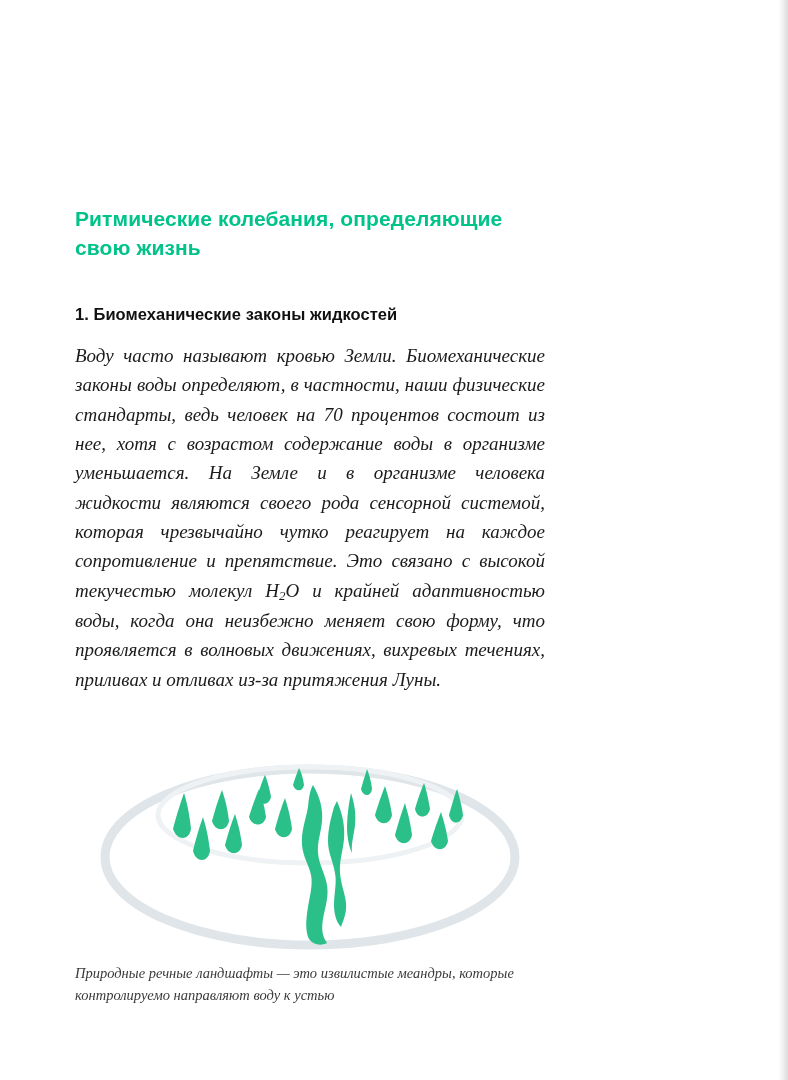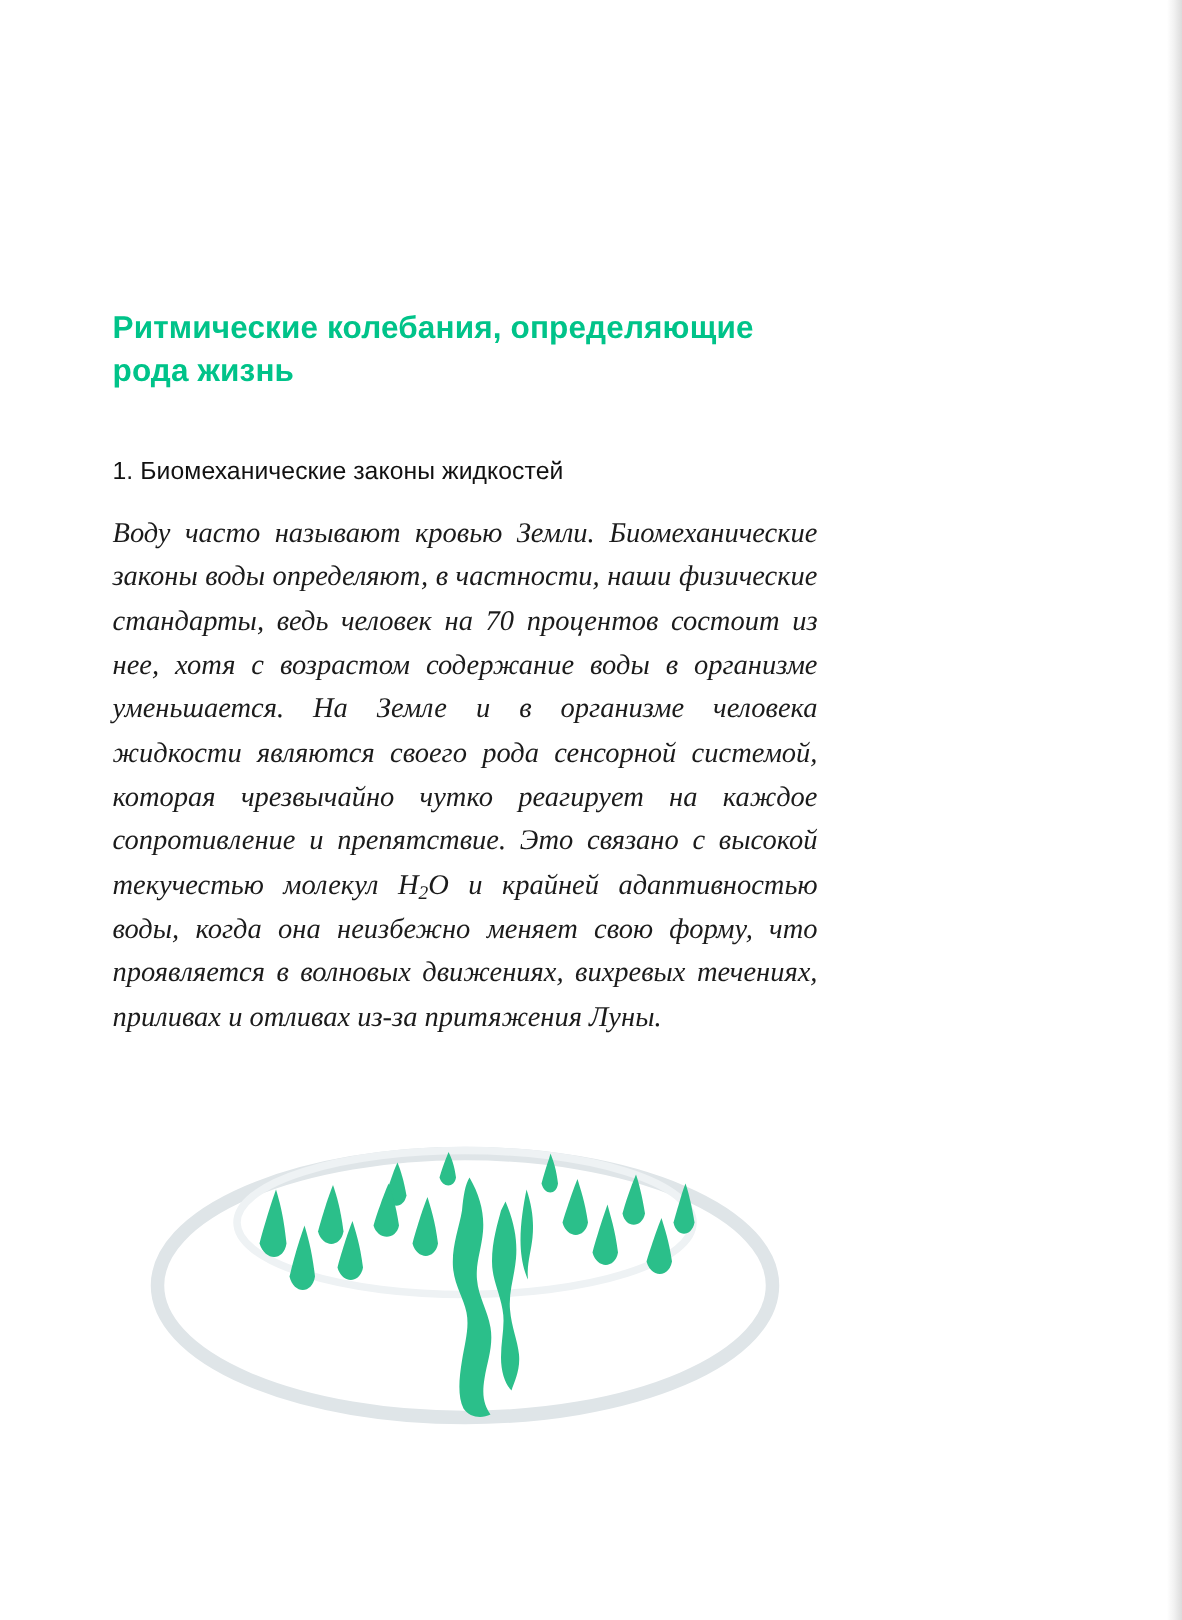--- a/index.html
+++ b/index.html
@@ -39,21 +39,21 @@
     font-family: "Liberation Sans", sans-serif;
     font-weight: bold;
     font-size: 21px;
     line-height: 1.38;
     color: #00c389;
     margin: 0 0 42px 0;
     letter-spacing: 0.1px;
   }
   .section-title {
     font-family: "Liberation Sans", sans-serif;
-    font-weight: normal;
+    font-weight: bold;
     font-size: 16.5px;
     color: #111111;
     margin: 0 0 17px 0;
     letter-spacing: 0.05px;
   }
   .body-text {
     font-family: "Liberation Serif", serif;
     font-size: 19px;
     line-height: 1.545;
     color: #1b1b1b;
@@ -88,21 +88,21 @@
     color: #3a3a3a;
   }
 </style>
 </head>
 <body>
 
 <div class="page">
 
   <div class="content">
 
-    <h1 class="chapter-title">Ритмические колебания, определяющие рода жизнь</h1>
+    <h1 class="chapter-title">Ритмические колебания, определяющие свою жизнь</h1>
 
     <h2 class="section-title">1. Биомеханические законы жидкостей</h2>
 
     <p class="body-text"><span>Воду часто называют кровью Земли. Биомеханические законы воды определяют, в частности, наши физические стандарты, ведь человек на 70 процентов состоит из нее, хотя с возрастом содержание воды в организме уменьшается. На Земле и в организме человека жидкости являются своего рода сенсорной системой, которая чрезвычайно чутко реагирует на каждое сопротивление и препятствие. Это связано с высокой текучестью молекул H</span><sub>2</sub><span>O и крайней адаптивностью воды, когда она неизбежно меняет свою форму, что проявляется в волновых движениях, вихревых течениях, приливах и отливах из-за притяжения Луны.</span></p>
 
   </div>
 
   <div class="figure">
     <svg width="470" height="215" viewBox="0 0 470 215" xmlns="http://www.w3.org/2000/svg">
 
@@ -147,15 +147,16 @@
                  C272 168 268 176 266 182
                  C262 178 259 170 259 160
                  C259 148 262 138 260 128
                  C258 116 253 108 253 96
                  C253 82 257 70 259 62 Z"></path>
         <path d="M276 48 C280 60 281 70 280 80 C279 90 276 98 277 108 C274 102 272 92 272 82 C272 70 274 58 276 48 Z"></path>
       </g>
     </svg>
   </div>
 
+  <div class="caption">Природные речные ландшафты — это извилистые меандры, которые контролируемо направляют воду к устью</div>
 
   <div class="page-edge-right"></div>
 </div>
 
 </body></html>

